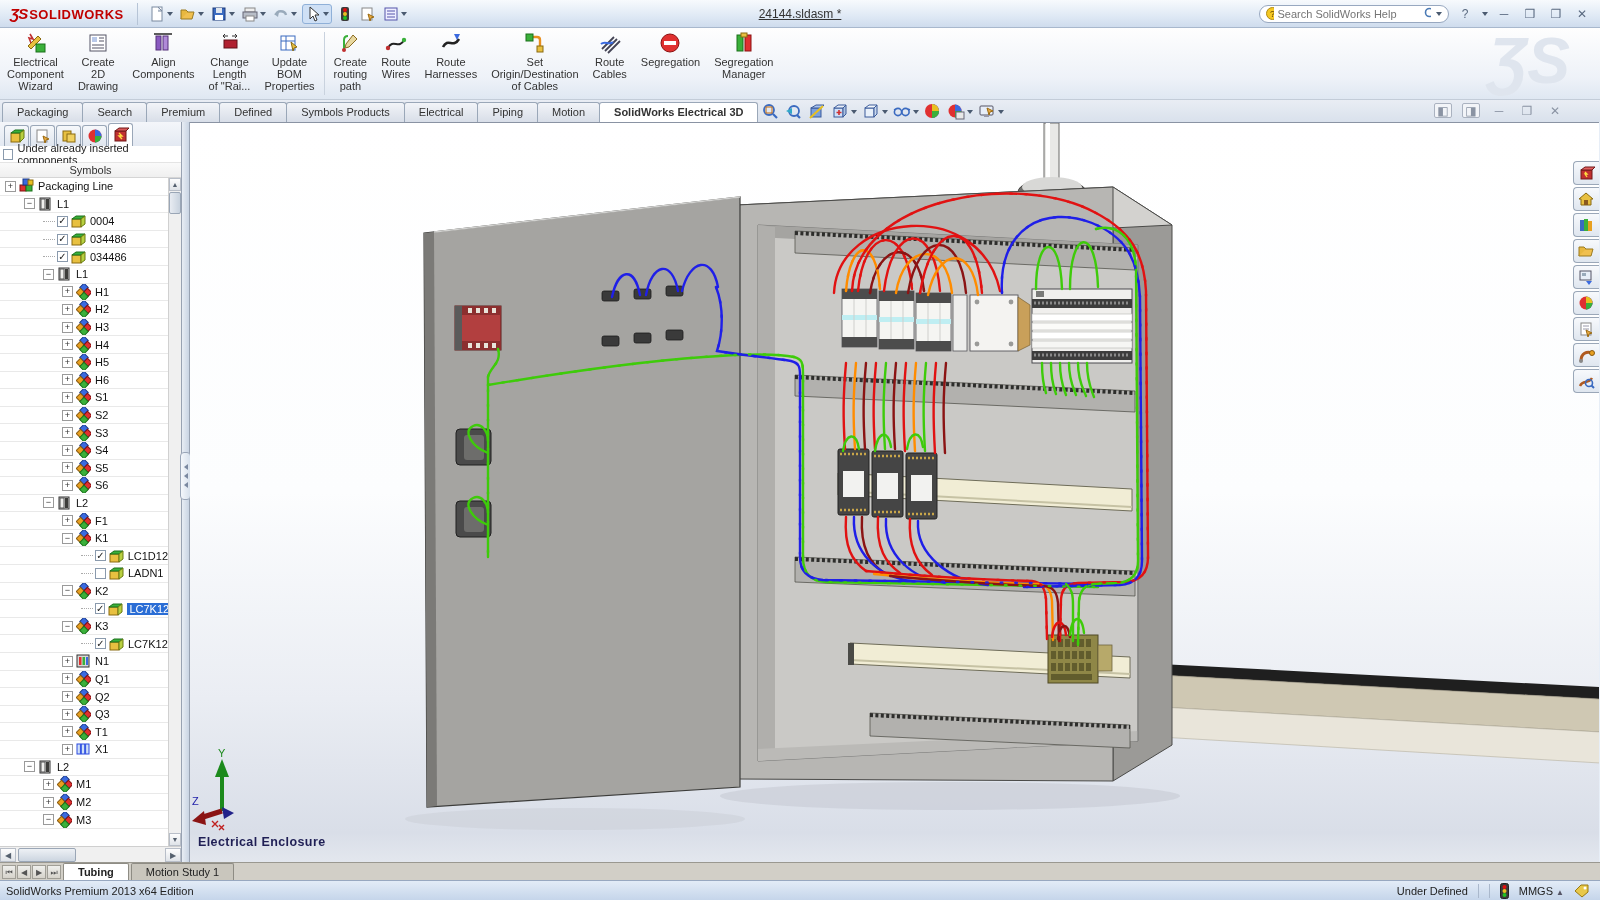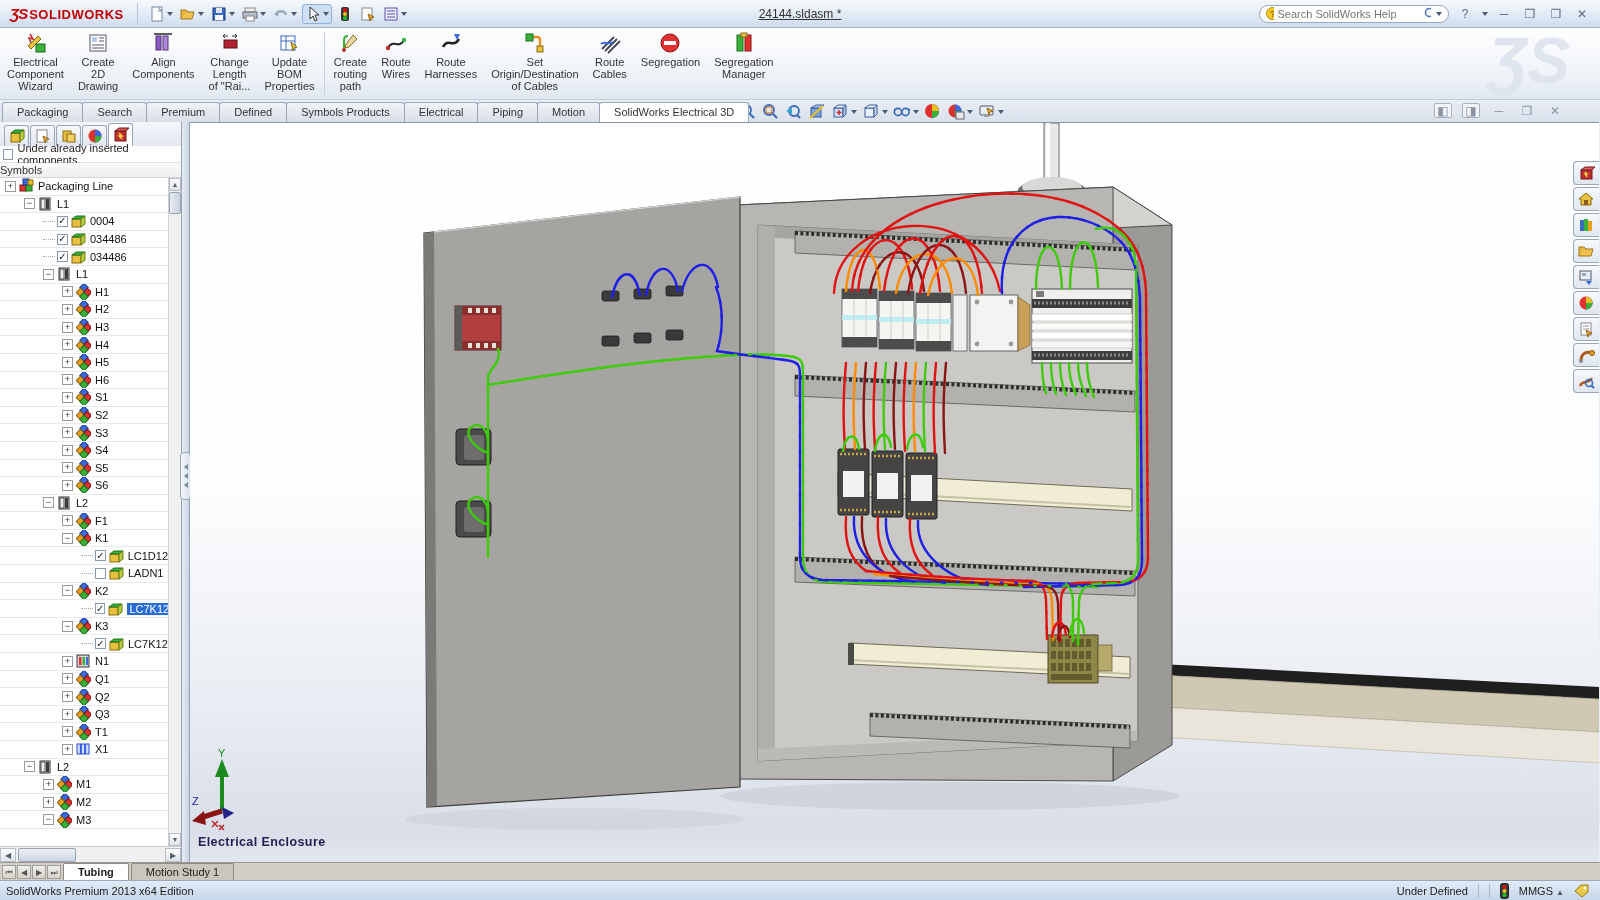--- a/index.html
+++ b/index.html
@@ -29,37 +29,37 @@
     background:linear-gradient(#fefefe,#eef2f8 70%,#dfe7f2); border-bottom:1px solid #c3ccd8; display:flex; align-items:stretch; }
   .rbtn { display:flex; flex-direction:column; align-items:center; justify-content:flex-start; padding:4px 7px 2px; text-align:center; line-height:12px; color:#333; }
   .rbtn svg { margin-bottom:2px; }
   .rsep { width:1px; background:#c9d2de; margin:4px 2px; }
   .watermark { position:absolute; right:30px; top:-4px; font-size:64px; font-style:italic; font-weight:bold; color:#dfe5ee; pointer-events:none; }
 
   
   .tabrow { position:absolute; left:0; top:100px; width:1600px; height:22px; background:linear-gradient(#e9edf4,#d9e1ec); }
   .ctabs { display:flex; height:22px; align-items:flex-end; padding-left:2px; }
   .ctab { padding:3px 14px 4px; border:1px solid #9aa7b8; border-bottom:none; background:linear-gradient(#f2f4f8,#d8dee8); margin-right:-1px; border-radius:3px 3px 0 0; color:#333; }
-  .ctab.active { background:#fff; font-weight:normal; position:relative; z-index:2; }
+  .ctab.active { background:#fff; font-weight:bold; position:relative; z-index:2; }
   .headsup { position:absolute; left:738px; top:2px; display:flex; align-items:center; gap:3px; }
   .hicon { display:flex; align-items:center; gap:1px; padding:1px; }
   .docwin { position:absolute; right:36px; top:3px; display:flex; gap:10px; color:#8a93a3; font-size:12px; }
   .docwin span { border:1px solid #aab2c0; border-radius:2px; width:18px; height:15px; display:flex; align-items:center; justify-content:center; background:#f2f4f8; }
 
   
   .main { position:absolute; left:0; top:122px; width:1600px; height:740px; display:flex; }
 
   
   .panel { width:182px; background:#fff; border-right:1px solid #98a2b2; display:flex; flex-direction:column; position:relative; }
   .ptabs { height:24px; display:flex; align-items:flex-end; background:linear-gradient(#f4f6fa,#e3e9f2); padding-left:4px; gap:1px; }
   .ptab { width:25px; height:21px; border:1px solid #9aa7b8; border-bottom:none; border-radius:3px 3px 0 0; background:linear-gradient(#f6f8fb,#dfe5ee); display:flex; align-items:center; justify-content:center; }
   .ptab.active { background:#fff; height:23px; }
   .hiderow { height:17px; display:flex; align-items:center; gap:4px; padding-left:3px; border-bottom:1px solid #e4e4e4; }
   .cb { width:11px; height:11px; border:1px solid #8a9aad; background:#fff; display:inline-flex; align-items:center; justify-content:center; font-size:10px; line-height:10px; color:#222; }
-  .symhdr { height:15px; color:#333; border-bottom:1px solid #d5d5d5; background:linear-gradient(#fafafa,#efefef); line-height:15px; }
+  .symhdr { height:15px; text-align:center; color:#333; border-bottom:1px solid #d5d5d5; background:linear-gradient(#fafafa,#efefef); line-height:15px; }
   .tree { flex:1; position:relative; overflow:hidden; padding-right:13px; }
   .trow { height:17.6px; display:flex; align-items:center; border-bottom:1px solid #e9e9e9; white-space:nowrap; overflow:hidden; }
   .exp { width:11px; height:11px; border:1px solid #9a9a9a; background:#fff; font-size:9px; line-height:9px; text-align:center; color:#333; flex:none; margin-right:3px; }
   .leafdot { width:12px; border-bottom:1px dotted #aaa; height:1px; flex:none; margin-right:2px; }
   .ticon { flex:none; margin-right:4px; display:flex; }
   .tlabel { color:#111; }
   .trow.sel .tlabel { background:#2a6dd5; color:#fff; padding:0 2px; }
   .vsb { position:absolute; right:0; top:0; width:13px; bottom:0; background:#f0f0f0; border-left:1px solid #d0d0d0; }
   .vsb .arr { position:absolute; left:0; width:12px; height:13px; background:linear-gradient(#fdfdfd,#dfe3e8); border:1px solid #b8bec8; color:#55606e; font-size:7px; text-align:center; line-height:12px; }
   .vsb .thumb { position:absolute; left:0; top:14px; width:12px; height:22px; background:linear-gradient(90deg,#e8ecf2,#c8d2de); border:1px solid #9aa6b6; border-radius:2px; }

